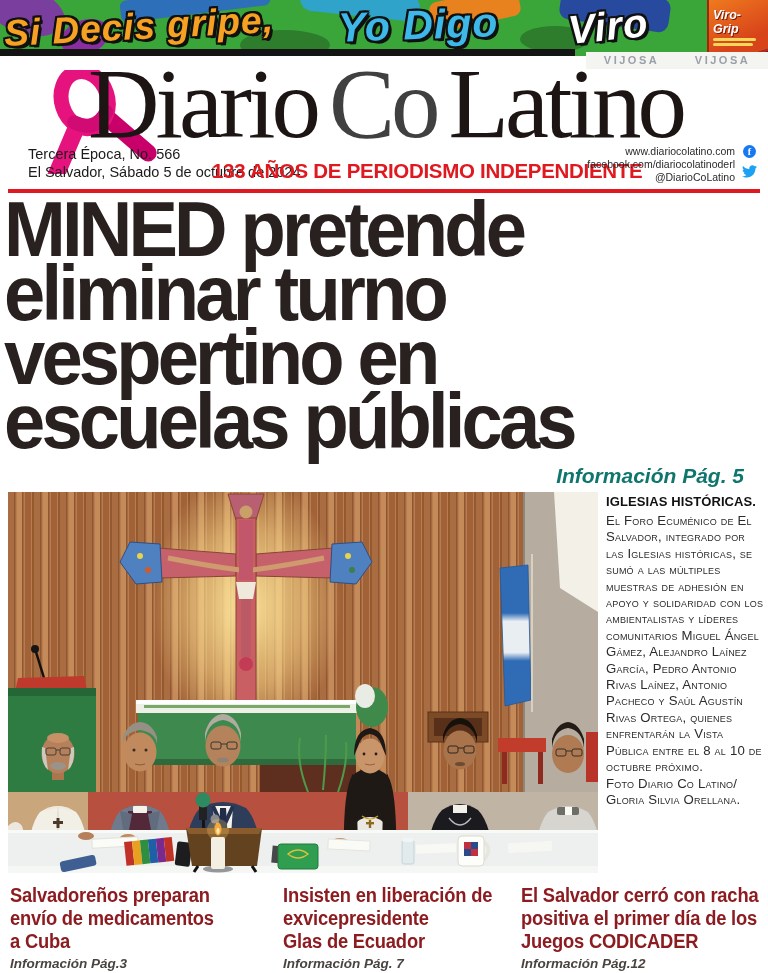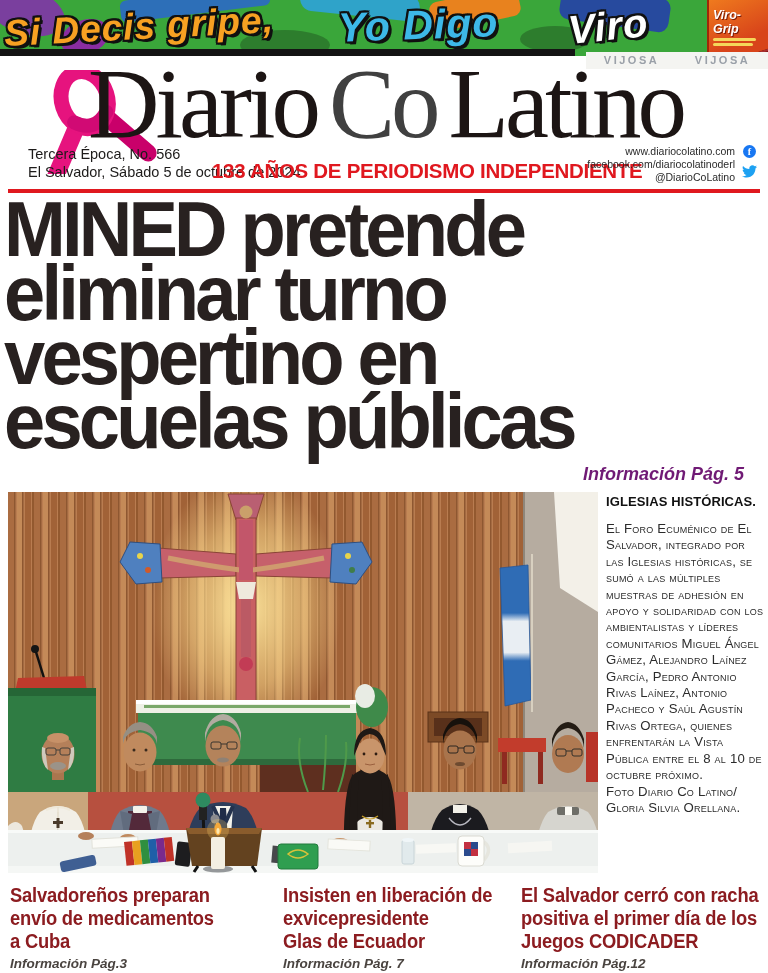--- a/index.html
+++ b/index.html
@@ -45,25 +45,25 @@
           white-space:nowrap;letter-spacing:-0.3px;}
   .social-block{position:absolute;right:33px;top:145px;text-align:right;font-size:10.5px;line-height:12.8px;color:#2a2a2a;margin-left:9px;}
   .social-icons{position:absolute;right:9px;top:145px;width:20px;}
   .fb-icon{width:13px;height:13px;border-radius:50%;background:#1877f2;color:#fff;font-size:10px;font-weight:bold;
            text-align:center;line-height:13px;font-family:"Liberation Serif",serif;margin-left:4px;}
   .tw-icon{margin-top:6px;margin-left:3px;}
   .red-rule{position:absolute;left:8px;top:189px;width:752px;height:4px;background:#e0181f;}
   
   .lead-headline{position:absolute;left:4px;top:197px;transform:scaleX(0.95);transform-origin:left top;}
   .lead-headline div{font-size:78px;line-height:64px;font-weight:bold;letter-spacing:-4px;color:#282120;white-space:nowrap;}
-  .lead-pageref{position:absolute;right:24px;top:464px;font-size:18px;font-weight:bold;font-style:italic;color:#701a75;}
+  .lead-pageref{position:absolute;right:24px;top:464px;font-size:21px;font-weight:bold;font-style:italic;color:#0f766e;}
   
   .photo-wrap{position:absolute;left:8px;top:492px;width:590px;height:381px;background:#b97c50;}
   .caption{position:absolute;left:606px;top:494px;width:158px;color:#2b2b2b;}
-  .caption .kicker{font-size:13px;font-weight:bold;color:#111;letter-spacing:0.1px;margin-bottom:12px;}
+  .caption .kicker{font-size:13px;font-weight:bold;color:#111;letter-spacing:0.1px;margin-bottom:4px;}
   .caption .body,.caption .credit{font-size:13.2px;line-height:16.4px;font-variant:small-caps;letter-spacing:0.2px;}
   
   .story{position:absolute;top:884px;}
   .story .t{transform:scaleX(0.94);transform-origin:left top;}
   .story .t div{font-size:19.5px;line-height:23px;font-weight:bold;color:#8c1c20;white-space:nowrap;letter-spacing:-0.2px;}
   .story .ref{font-size:13.5px;font-weight:bold;font-style:italic;color:#4a4440;text-align:left;margin-top:3px;}
   .story1{left:10px;width:236px;}
   .story2{left:283px;width:210px;}
   .story3{left:521px;width:218px;}
 </style>

